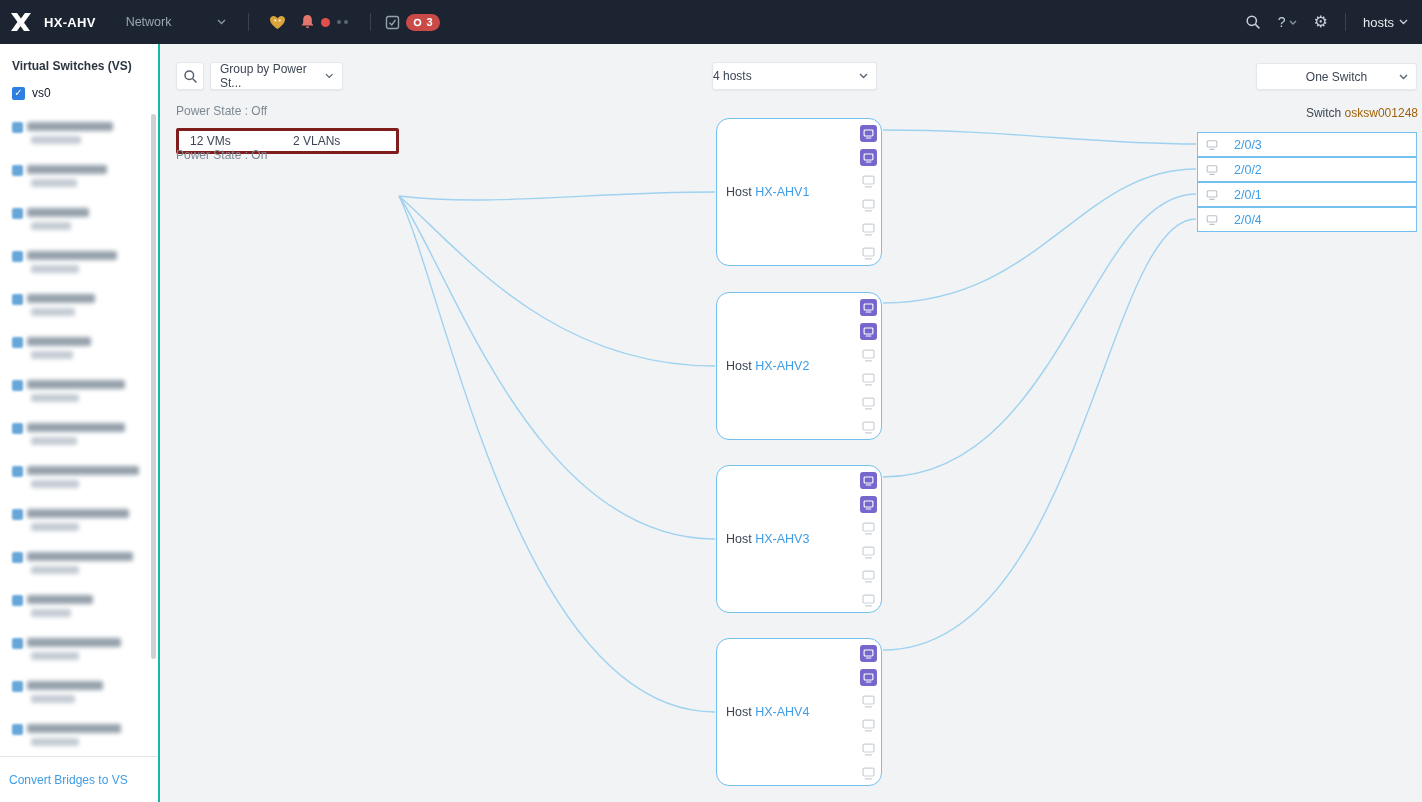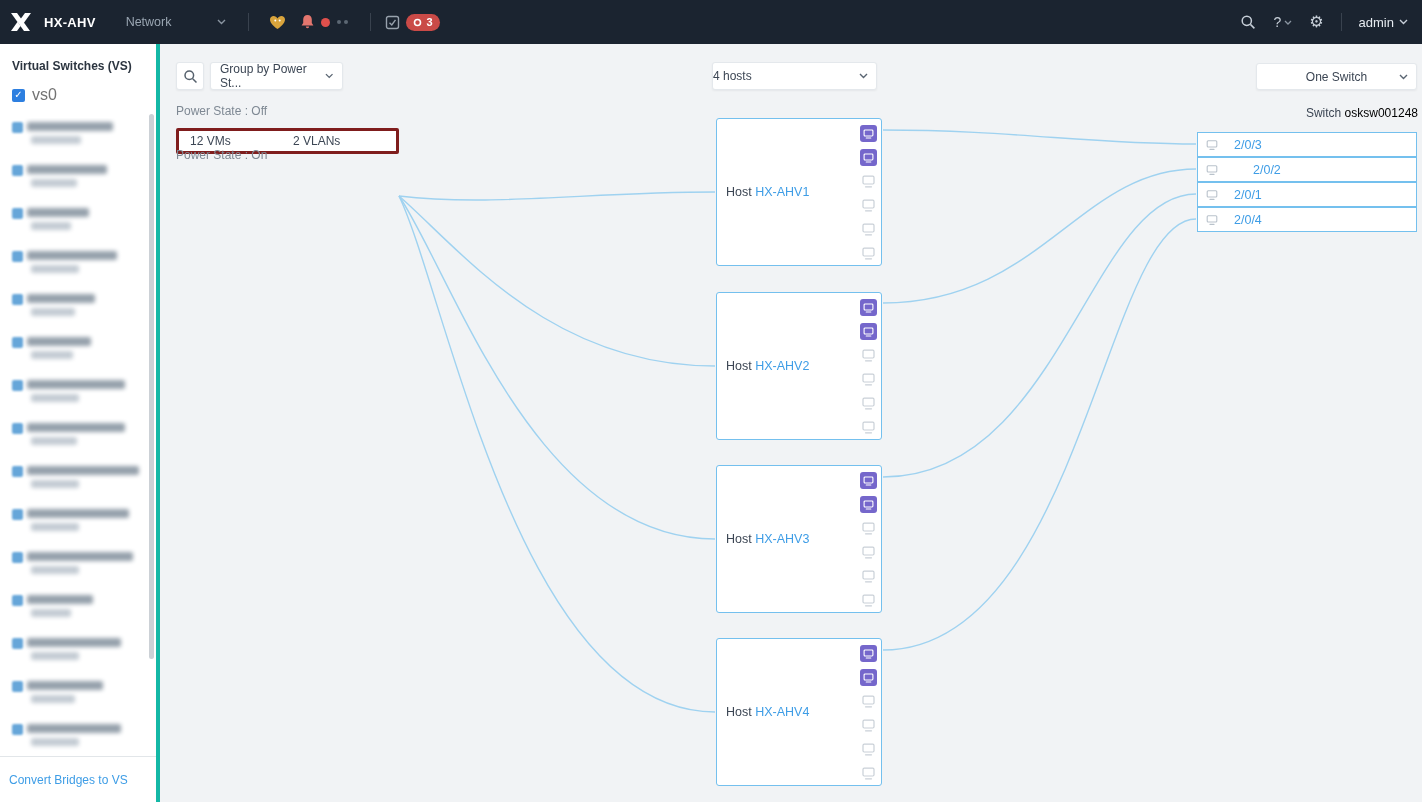--- a/index.html
+++ b/index.html
@@ -23,26 +23,26 @@
   .pill{margin-left:6px;height:17px;padding:0 7px;border-radius:9px;background:#ca4a47;
     display:flex;align-items:center;gap:4px;color:#fff;font-size:11px;font-weight:bold}
   .tb-right{margin-left:auto;display:flex;align-items:center;gap:17px;margin-right:14px}
   .qmark{font-size:14px;color:#c7cfd8;display:flex;align-items:center;gap:3px}
   .gear{font-family:"DejaVu Sans",sans-serif;font-size:16px;color:#c7cfd8;line-height:1}
   .tb-user{display:flex;align-items:center;gap:5px;font-size:13px;color:#e6ebf0}
   .tdiv-r{width:1px;height:18px;background:#39424e}
 
   
   .sidebar{position:absolute;top:44px;left:0;width:160px;height:758px;background:#fff;
-    border-right:4px solid #14b8a6;z-index:30}
+    border-right:2px solid #14b8a6;z-index:30}
   .sb-title{padding:15px 12px 0;font-size:12px;font-weight:bold;color:#2c3540}
   .vs0-row{display:flex;align-items:center;gap:7px;padding:13px 12px 0}
   .checkbox{width:13px;height:13px;background:#2d7fe0;border-radius:2px;color:#fff;font-size:10px;
     display:flex;align-items:center;justify-content:center;line-height:1}
-  .vs0-label{font-size:16px;color:#737373}
+  .vs0-label{font-size:12px;color:#0f172a}
   .vs-list{position:absolute;top:74px;left:0;right:6px;bottom:46px;overflow:hidden}
   .vs-item{position:relative;height:43px}
   .vs-ico{position:absolute;left:12px;top:4px;width:11px;height:11px;background:#66a6d9;
     border-radius:2px;filter:blur(1px)}
   .bar{position:absolute;border-radius:2px;filter:blur(2px)}
   .b1{left:27px;top:4px;height:9px;background:#96a1ac}
   .b2{left:31px;top:18px;height:8px;background:#c3cbd3}
   .sb-scroll{position:absolute;right:2px;top:70px;width:5px;height:545px;background:#ccd1d6;border-radius:3px}
   .sb-footer{position:absolute;left:0;right:0;bottom:0;height:46px;border-top:1px solid #e2e6e9;
     display:flex;align-items:center;padding-left:9px;font-size:12px;color:#3e9de6;background:#fff;cursor:pointer}
@@ -64,24 +64,24 @@
   .off-label{left:16px;top:60px}
   .on-label{left:16px;top:104px}
   .vm-box{position:absolute;left:16px;width:223px;height:26px;background:#fff;border-radius:2px;
     font-size:12px;color:#3c4654;cursor:pointer}
   .off-box{top:84px;border:3px solid #7f1d1d}
   .on-box{top:139px;border:1px solid #74c0ee}
   .vm-box .vms{position:absolute;left:11px;top:50%;transform:translateY(-50%)}
   .vm-box .vlans{position:absolute;left:114px;top:50%;transform:translateY(-50%)}
 
   .switch-label{position:absolute;right:4px;top:62px;font-size:12px;color:#3c4654}
-  .switch-name{color:#000000;cursor:pointer}
+  .switch-name{color:#a16207;cursor:pointer}
 
   .host-box{position:absolute;left:556px;width:166px;height:148px;background:#fff;
-    border:1px solid #74c0ee;border-radius:3px}
+    border:1px solid #74c0ee;border-radius:13px}
   .host-label{position:absolute;left:9px;top:50%;transform:translateY(-50%);font-size:12.5px;color:#3c4654}
   .h-name{color:#3e9de6;cursor:pointer}
   .icon-col{position:absolute;right:4px;top:6px;display:flex;flex-direction:column;gap:7px;align-items:center}
   .hicon{width:17px;height:17px;display:flex;align-items:center;justify-content:center;cursor:pointer}
   .hicon.vm{background:#7567cb;border-radius:3px}
 
   .port-row{position:absolute;left:1037px;width:220px;height:25px;background:#fff;
     border:1px solid #74c0ee;display:flex;align-items:center;cursor:pointer}
   .p-ico{margin-left:8px;display:flex}
   .p-label{margin-left:16px;font-size:12.5px;color:#3e9de6}
@@ -146,21 +146,21 @@
     </span>
     <span class="qmark">
       <span>?</span>
       <svg width="8" height="5" viewBox="0 0 8 5">
           <polyline points="1,1 4,4 7,1" fill="none" stroke="#8a95a1" stroke-width="1.3"></polyline>
         </svg>
     </span>
     <span class="gear">⚙</span>
     <span class="tdiv-r"></span>
     <span class="tb-user">
-      <span>admin</span>
+      <span>hosts</span>
       <svg width="9" height="6" viewBox="0 0 9 6">
           <polyline points="1,1 4.5,4.5 8,1" fill="none" stroke="#c7cfd8" stroke-width="1.4"></polyline>
         </svg>
     </span>
   </span>
 </div>
 
 <div class="sidebar">
   <div class="sb-title">Virtual Switches (VS)</div>
   <div class="vs0-row">
@@ -474,21 +474,21 @@
   <div>
       <div class="port-row" style="top: 88px;">
         <span class="p-ico">
           <svg width="12" height="12" viewBox="0 0 12 12">
             <rect x="1.2" y="1.8" width="9.6" height="6.2" rx="1" fill="none" stroke="#b9c2cb" stroke-width="1.1"></rect>
             <line x1="4" y1="10.4" x2="8" y2="10.4" stroke="#b9c2cb" stroke-width="1.1" stroke-linecap="round"></line>
           </svg>
         </span>
         <span class="p-label">2/0/3</span>
       </div>
-      <div class="port-row" style="top: 113px; gap: 19px;">
+      <div class="port-row" style="top: 113px;">
         <span class="p-ico">
           <svg width="12" height="12" viewBox="0 0 12 12">
             <rect x="1.2" y="1.8" width="9.6" height="6.2" rx="1" fill="none" stroke="#b9c2cb" stroke-width="1.1"></rect>
             <line x1="4" y1="10.4" x2="8" y2="10.4" stroke="#b9c2cb" stroke-width="1.1" stroke-linecap="round"></line>
           </svg>
         </span>
         <span class="p-label">2/0/2</span>
       </div>
       <div class="port-row" style="top: 138px;">
         <span class="p-ico">

